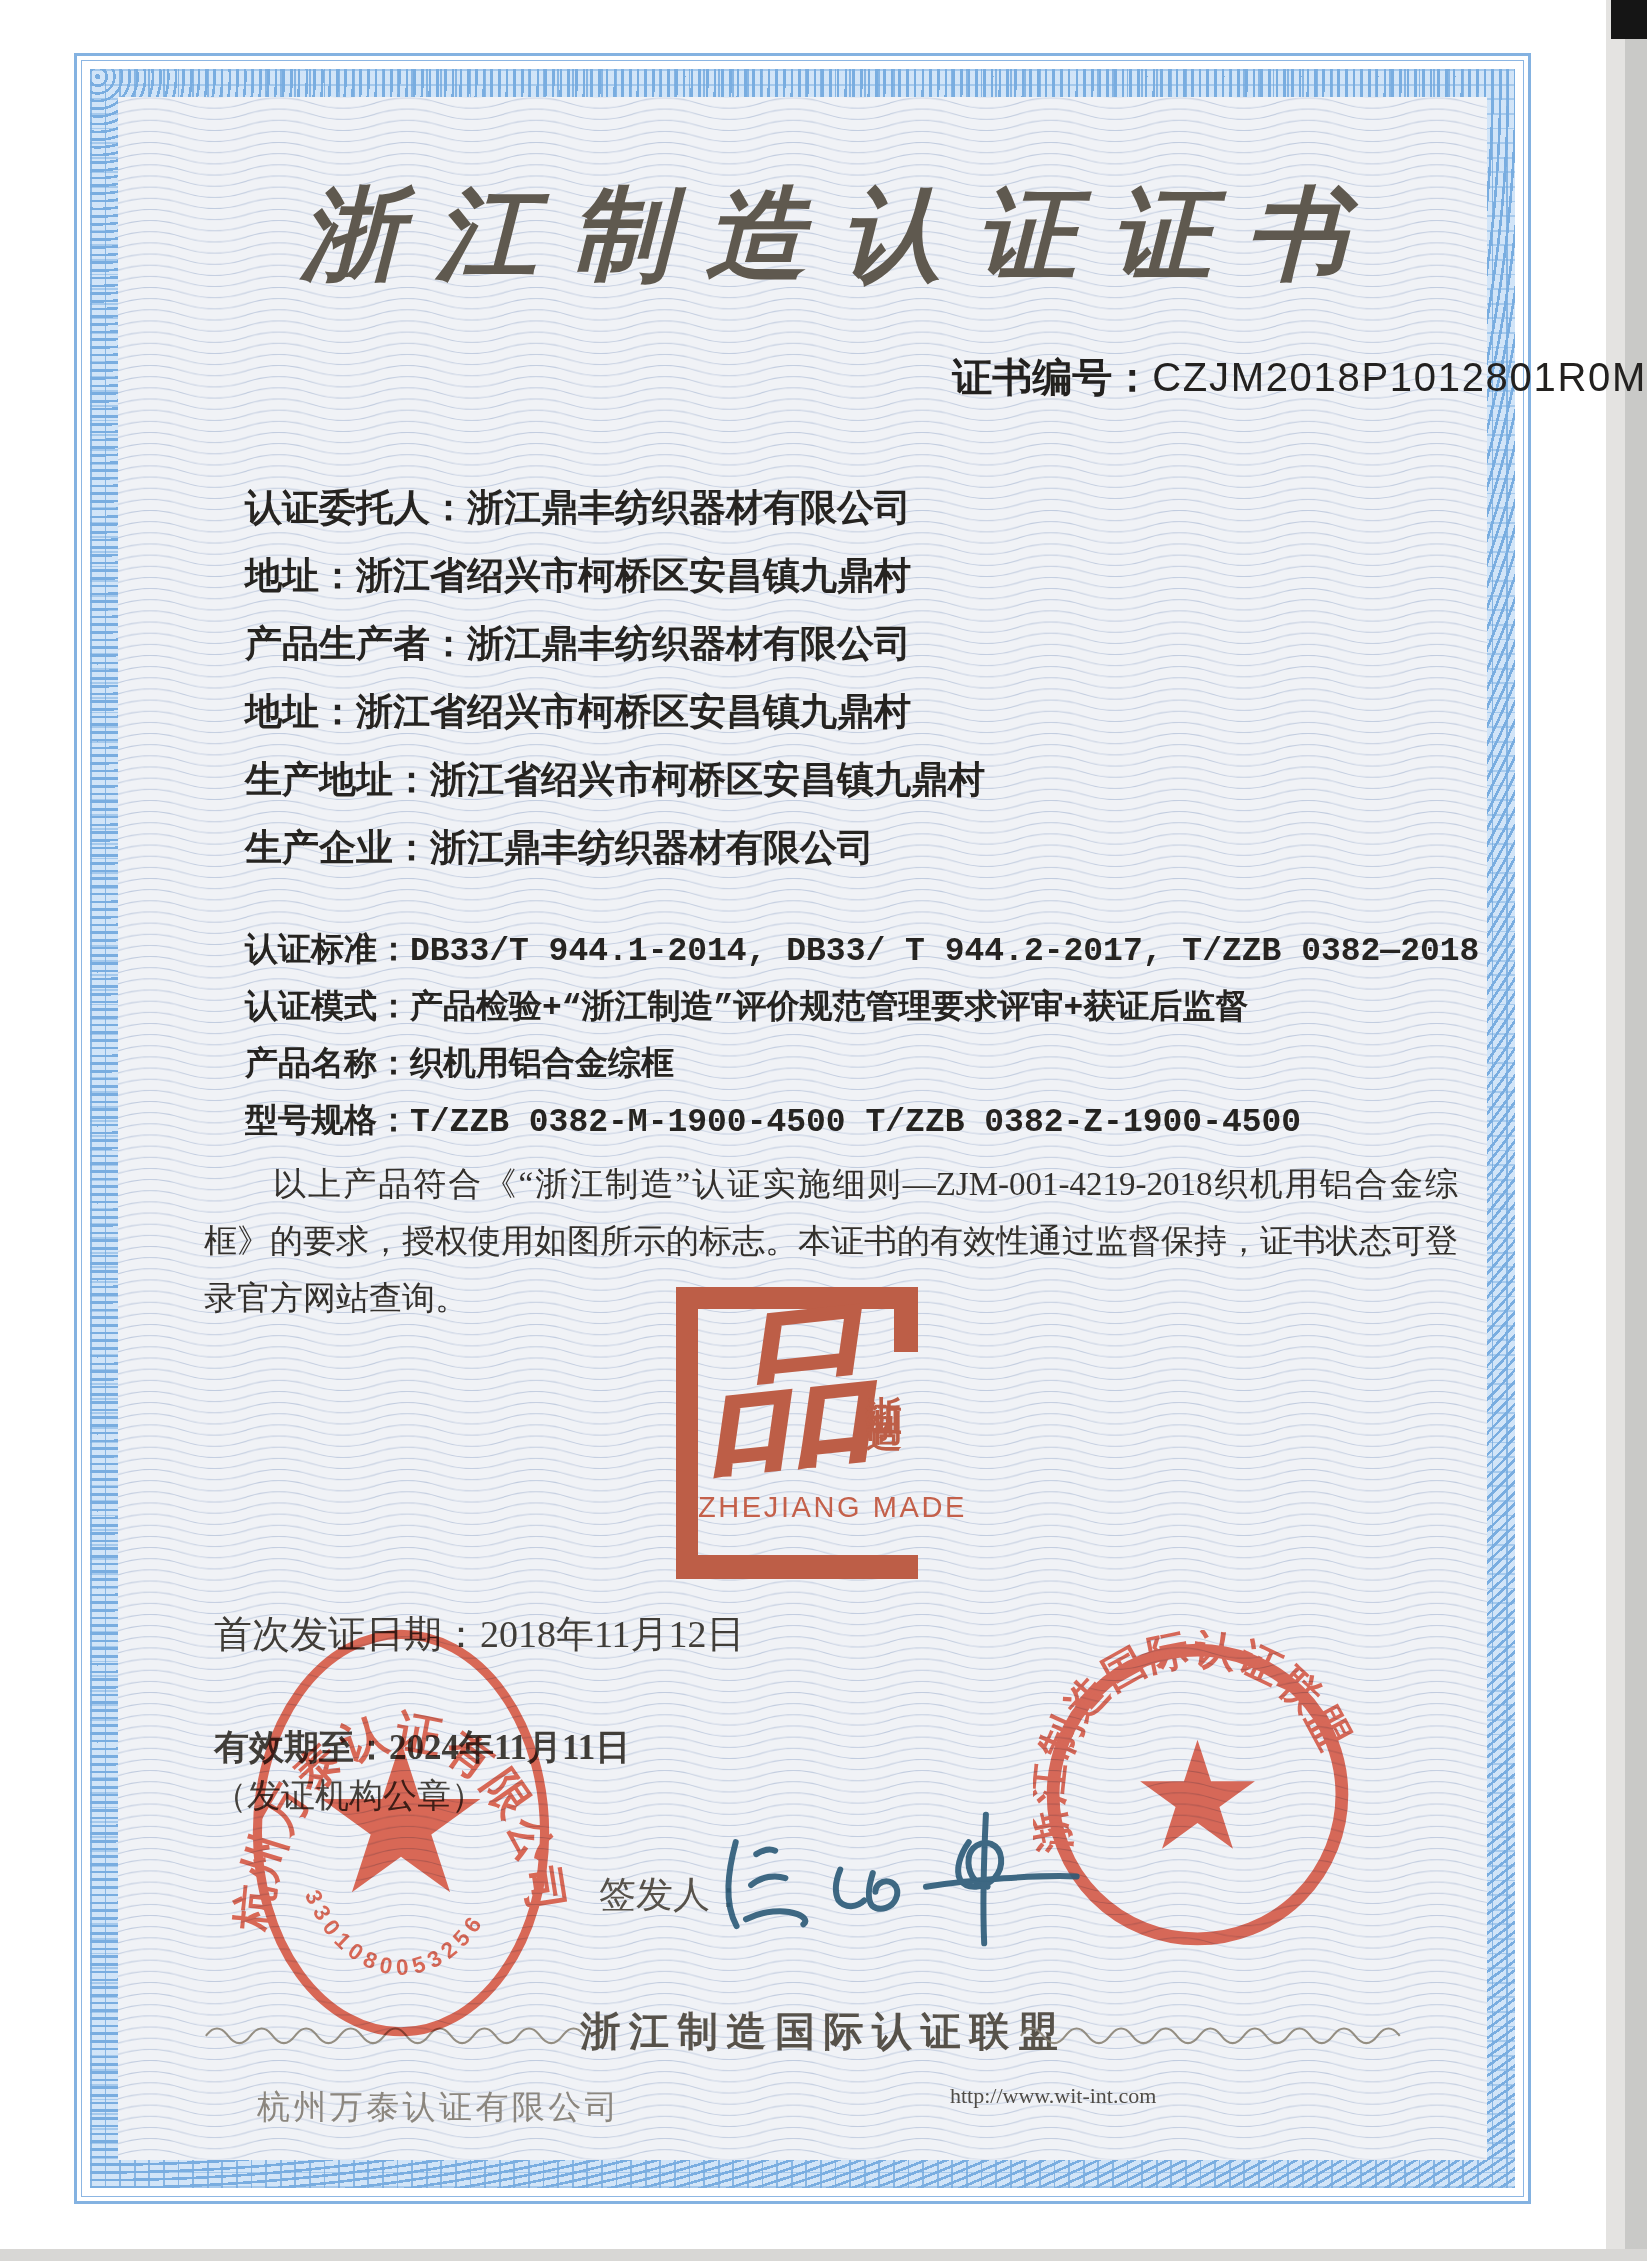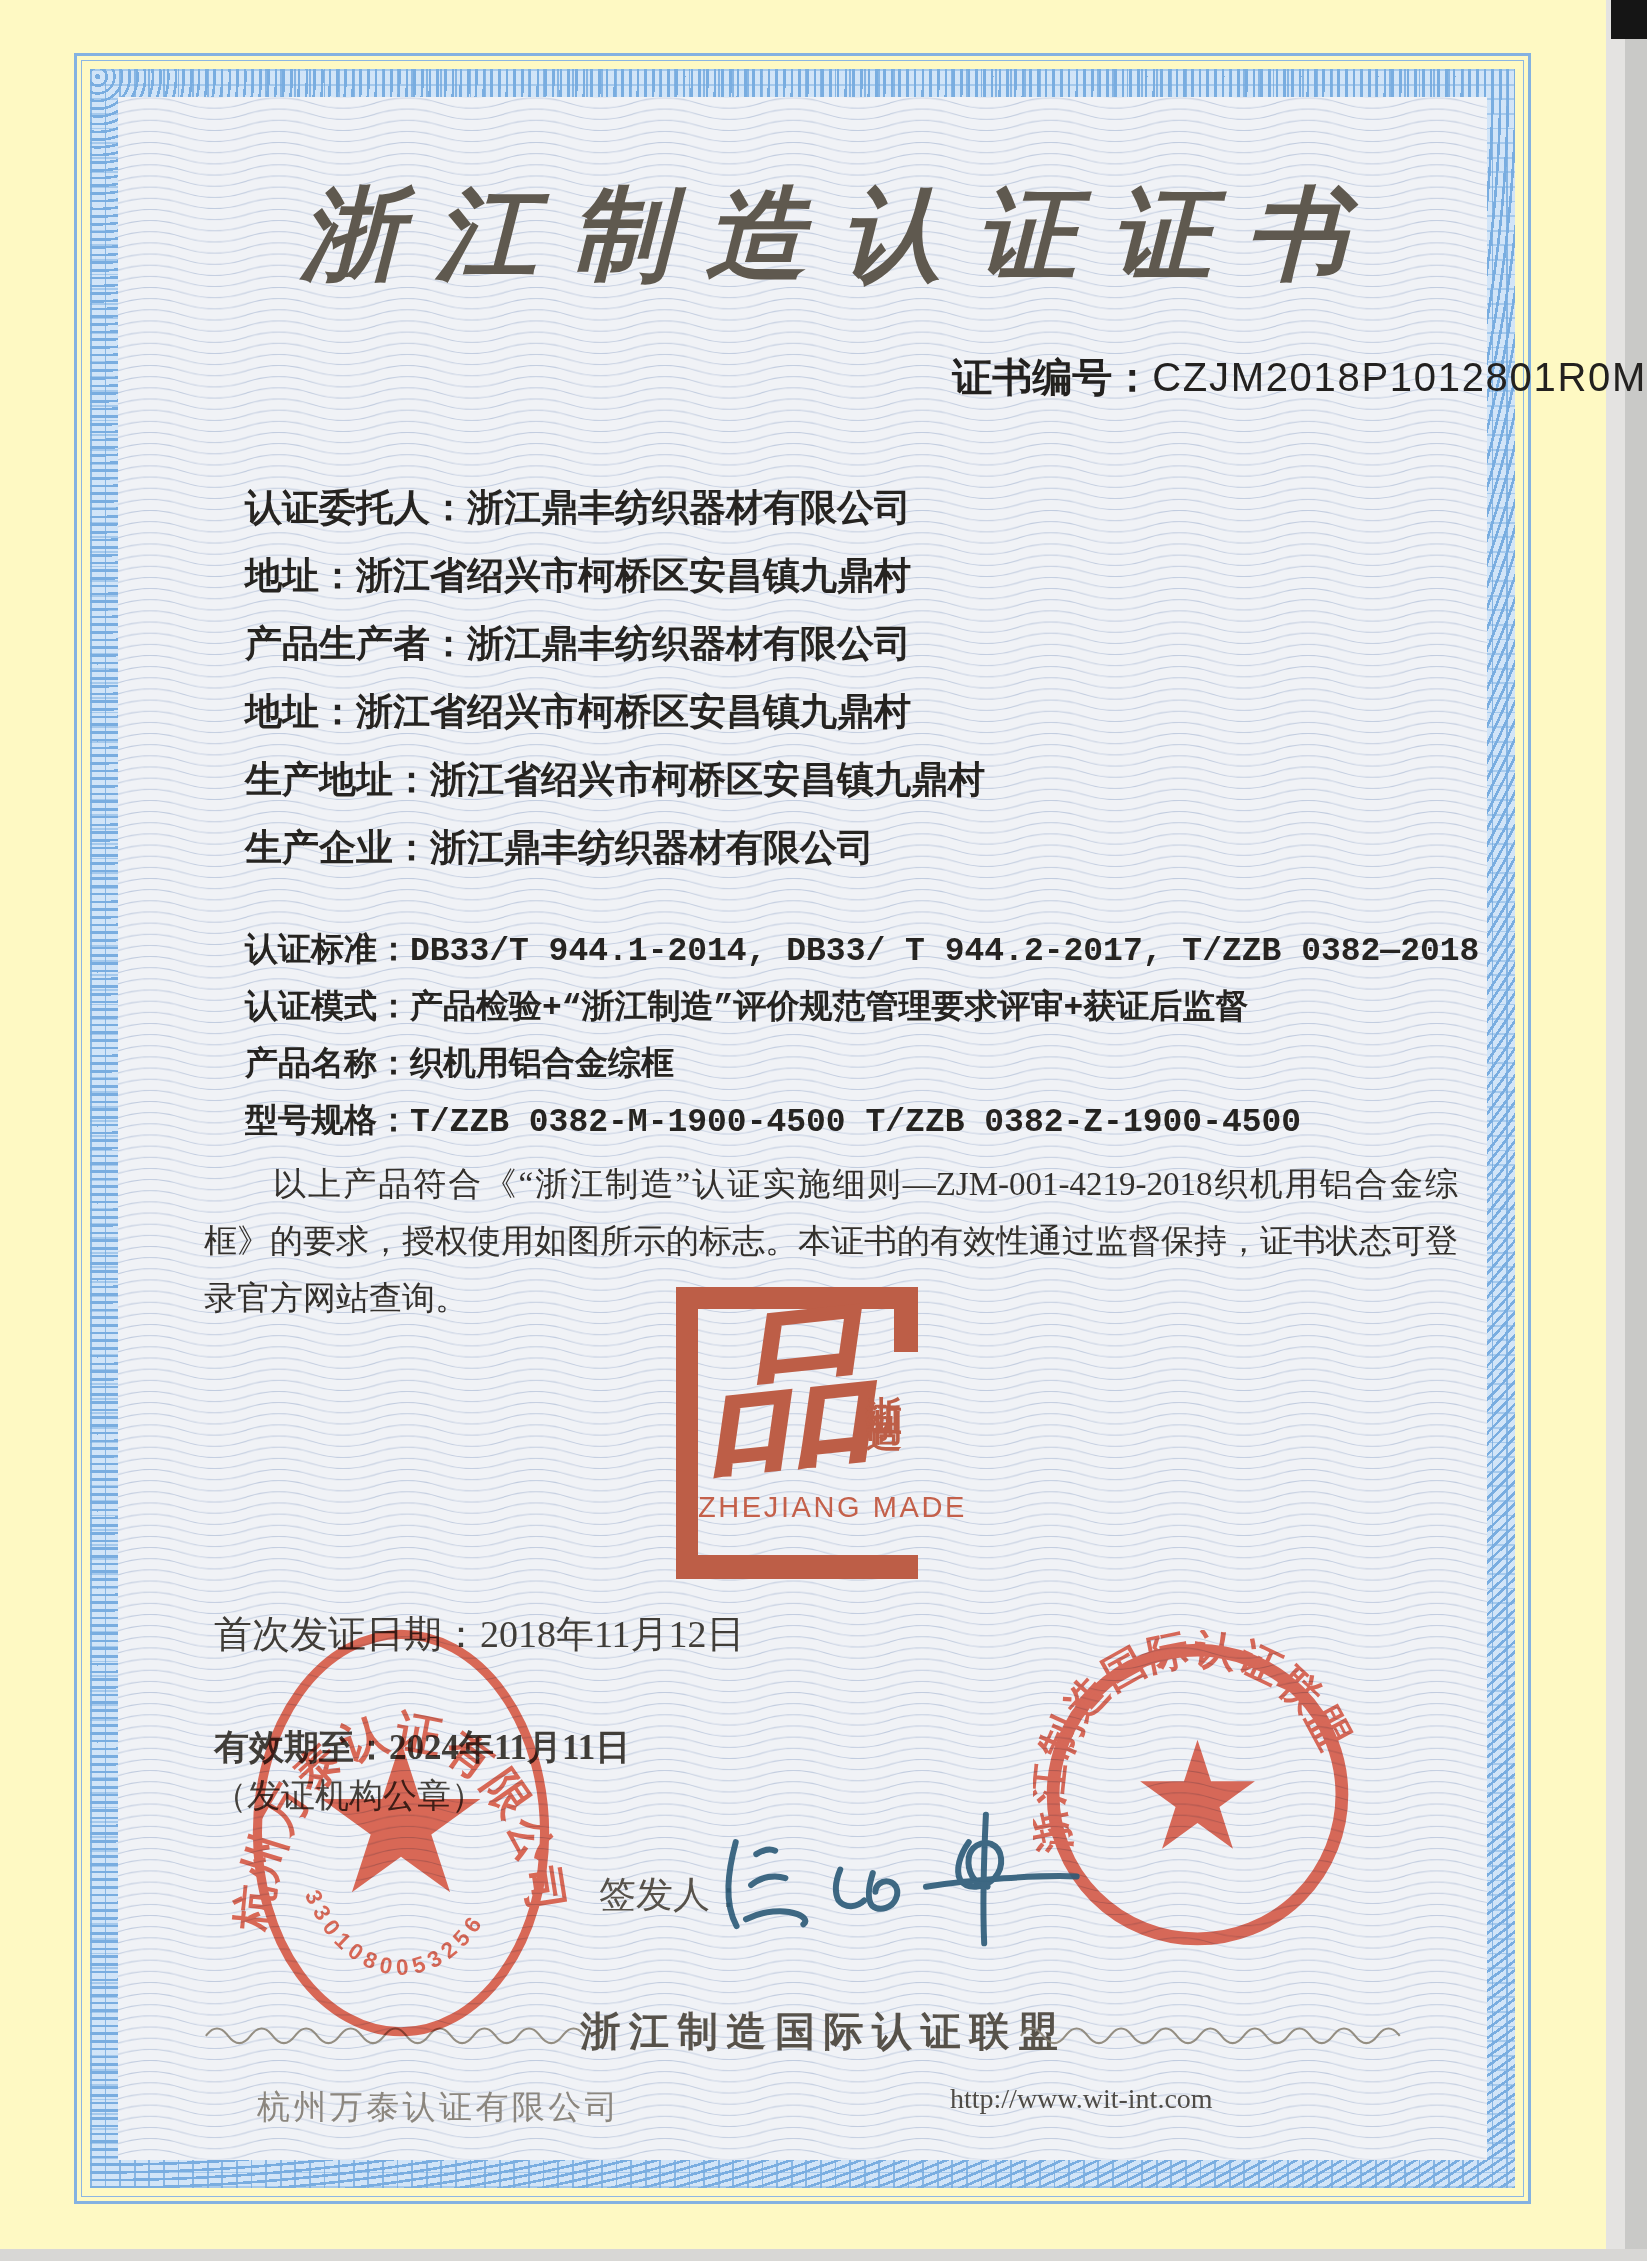--- a/index.html
+++ b/index.html
@@ -1,16 +1,16 @@
 <!DOCTYPE html>
 <html style="font-size:13.7px"><head>
 <meta charset="utf-8">
 <style>
   html,body{margin:0;padding:0;background:#dcdcda;}
-  .page{position:relative;width:1647px;height:2261px;background:#fef9c3;overflow:hidden;
+  .page{position:relative;width:1647px;height:2261px;background:#ffffff;overflow:hidden;
         font-family:"Liberation Serif", serif;color:#35322e;}
   
   .scan-right{position:absolute;right:0;top:0;width:22px;height:100%;background:#c9c9c7;}
   .scan-right-dark{position:absolute;right:0;top:0;width:36px;height:39px;background:#151515;}
   .scan-bottom{position:absolute;left:0;bottom:0;width:100%;height:12px;background:#d8d7d5;}
   .paper-edge{position:absolute;right:22px;top:0;width:19px;height:100%;background:#e4e3e1;}
 
   
   .frame{position:absolute;left:74px;top:53px;width:1451px;height:2145px;border:3.4px solid #84b2e1;}
   .frame-line2{position:absolute;inset:4.3px;border:1.7px solid #8cb6e3;}
@@ -62,21 +62,21 @@
   .seal-left{left:225px;top:1606px;}
   .seal-right{left:1033px;top:1630px;}
 
   
   .alliance{left:0;top:2004px;width:1647px;text-align:center;font-size:40px;font-weight:700;
             letter-spacing:8.6px;color:#57524a;z-index:4;}
   .fl{top:2023px;z-index:4;}
   .fl-left{left:204px;}
   .fl-right{left:1019px;}
   .issuer{left:257px;top:2085px;font-size:33px;color:#8b867e;letter-spacing:3.4px;z-index:4;}
-  .website{left:950px;top:2083px;font-size:28px;color:#4f4c47;font-family:"Liberation Serif", serif;z-index:4;}
+  .website{left:950px;top:2083px;font-size:22px;color:#4f4c47;font-family:"Liberation Serif", serif;z-index:4;}
 </style>
 </head>
 <body>
 
 <div class="page">
 
   <div class="frame">
     <div class="frame-line2"></div>
     <div class="band">
       <div class="content">

